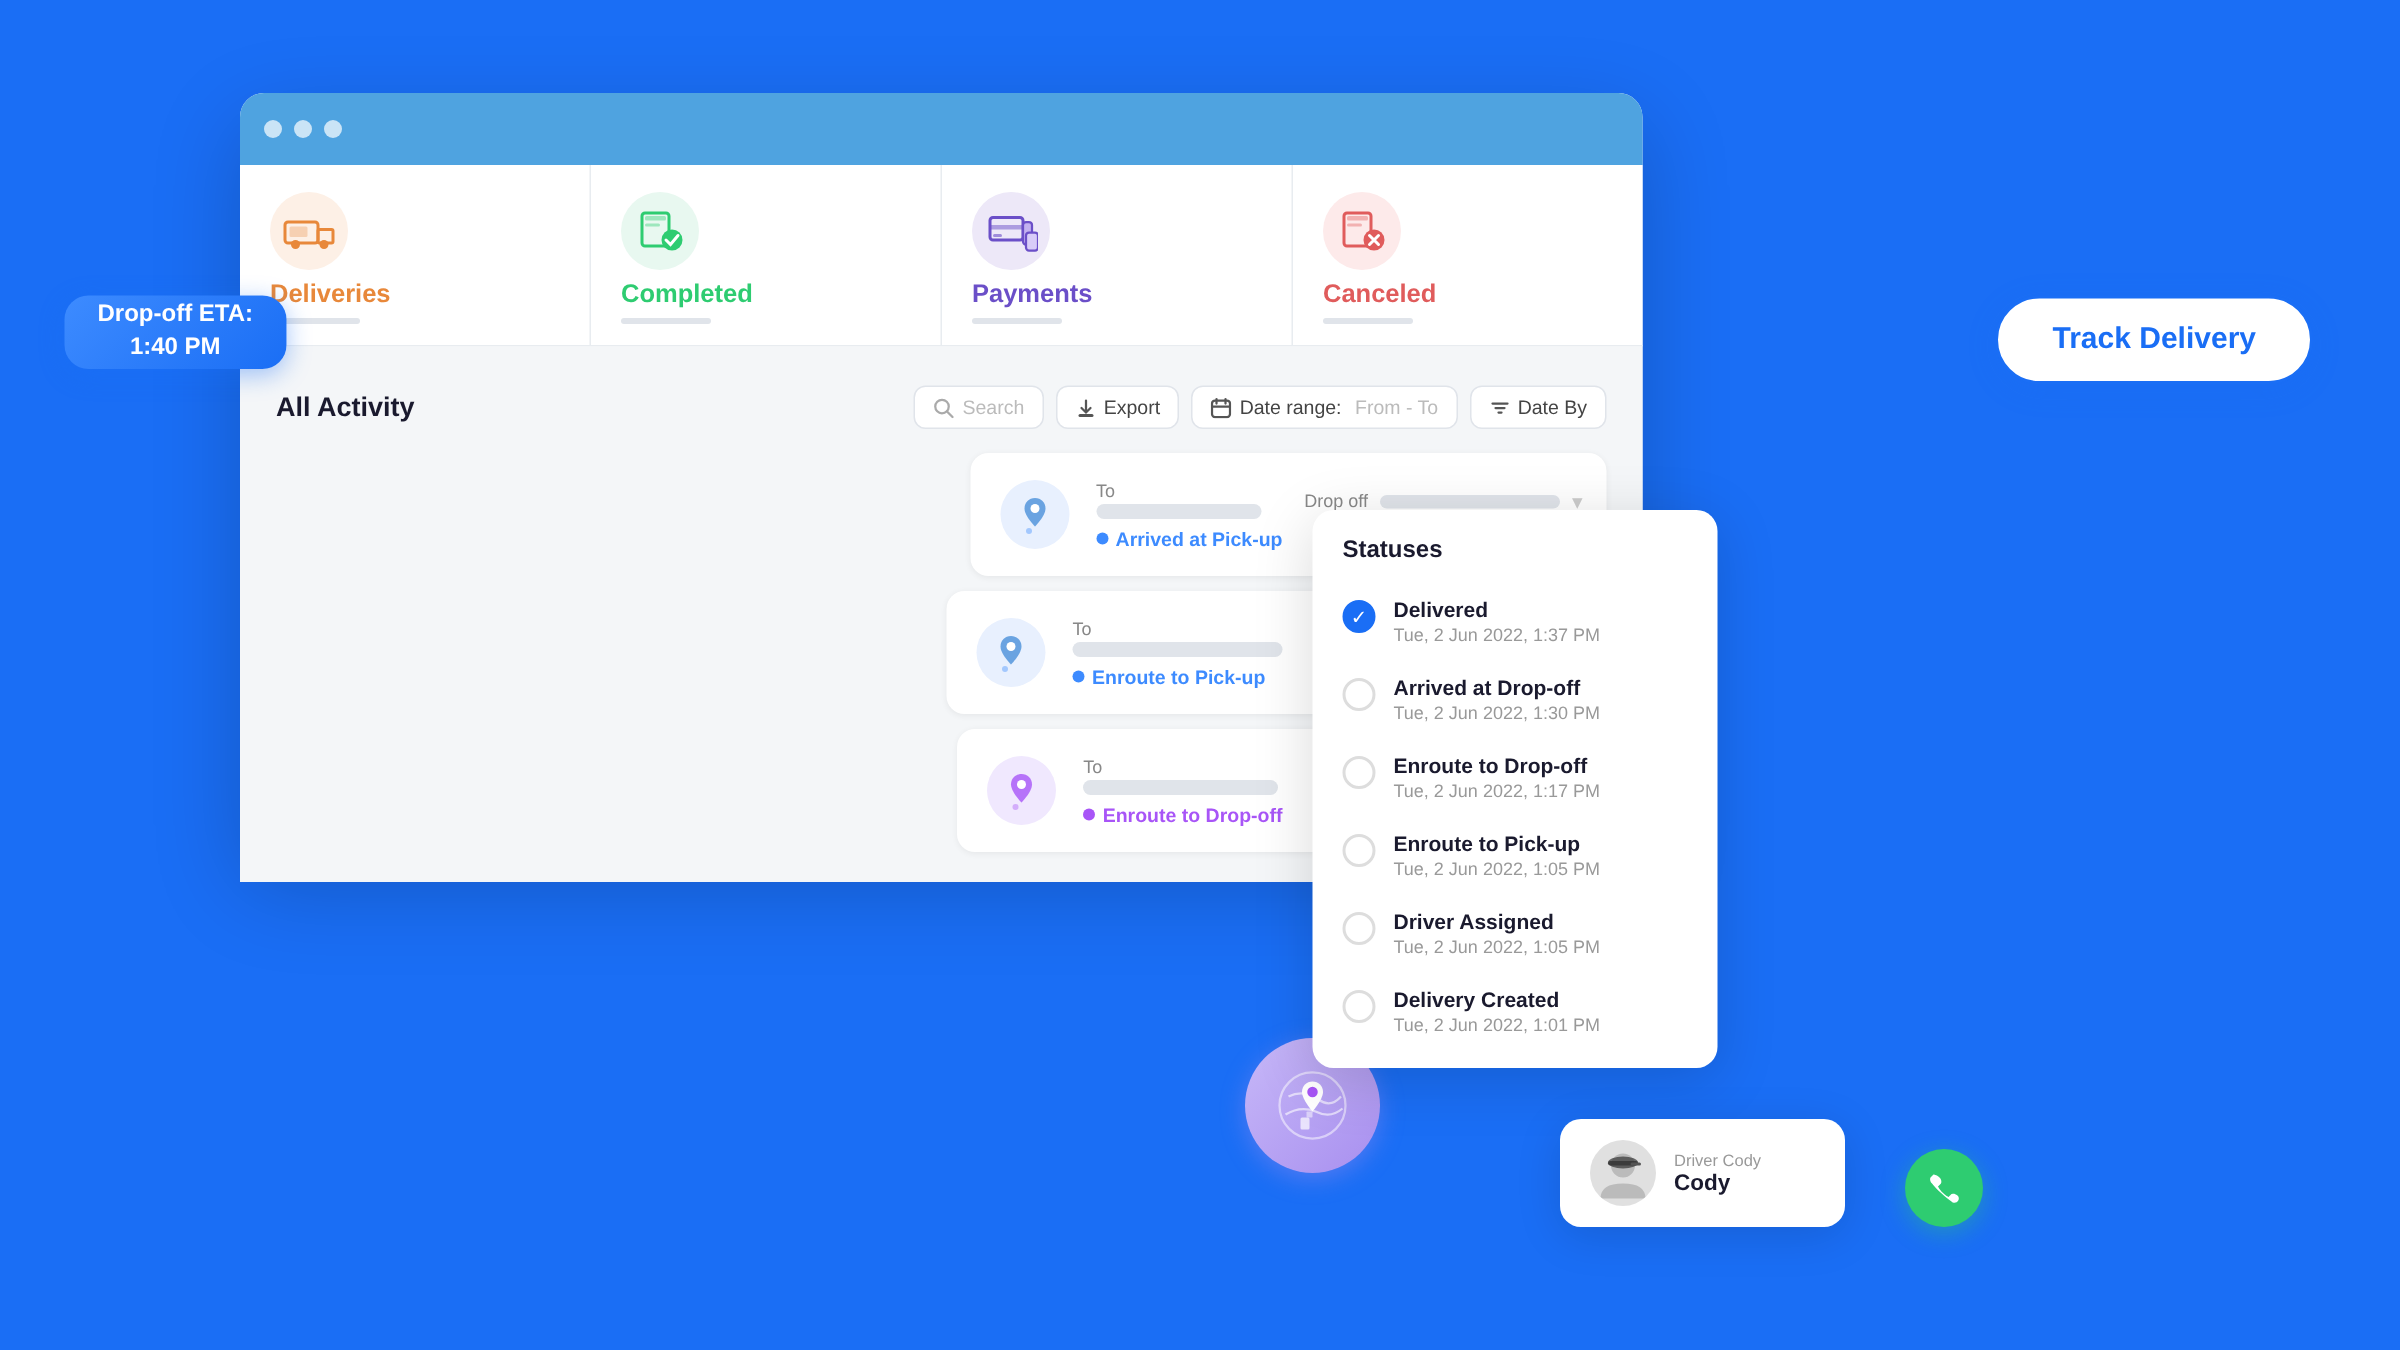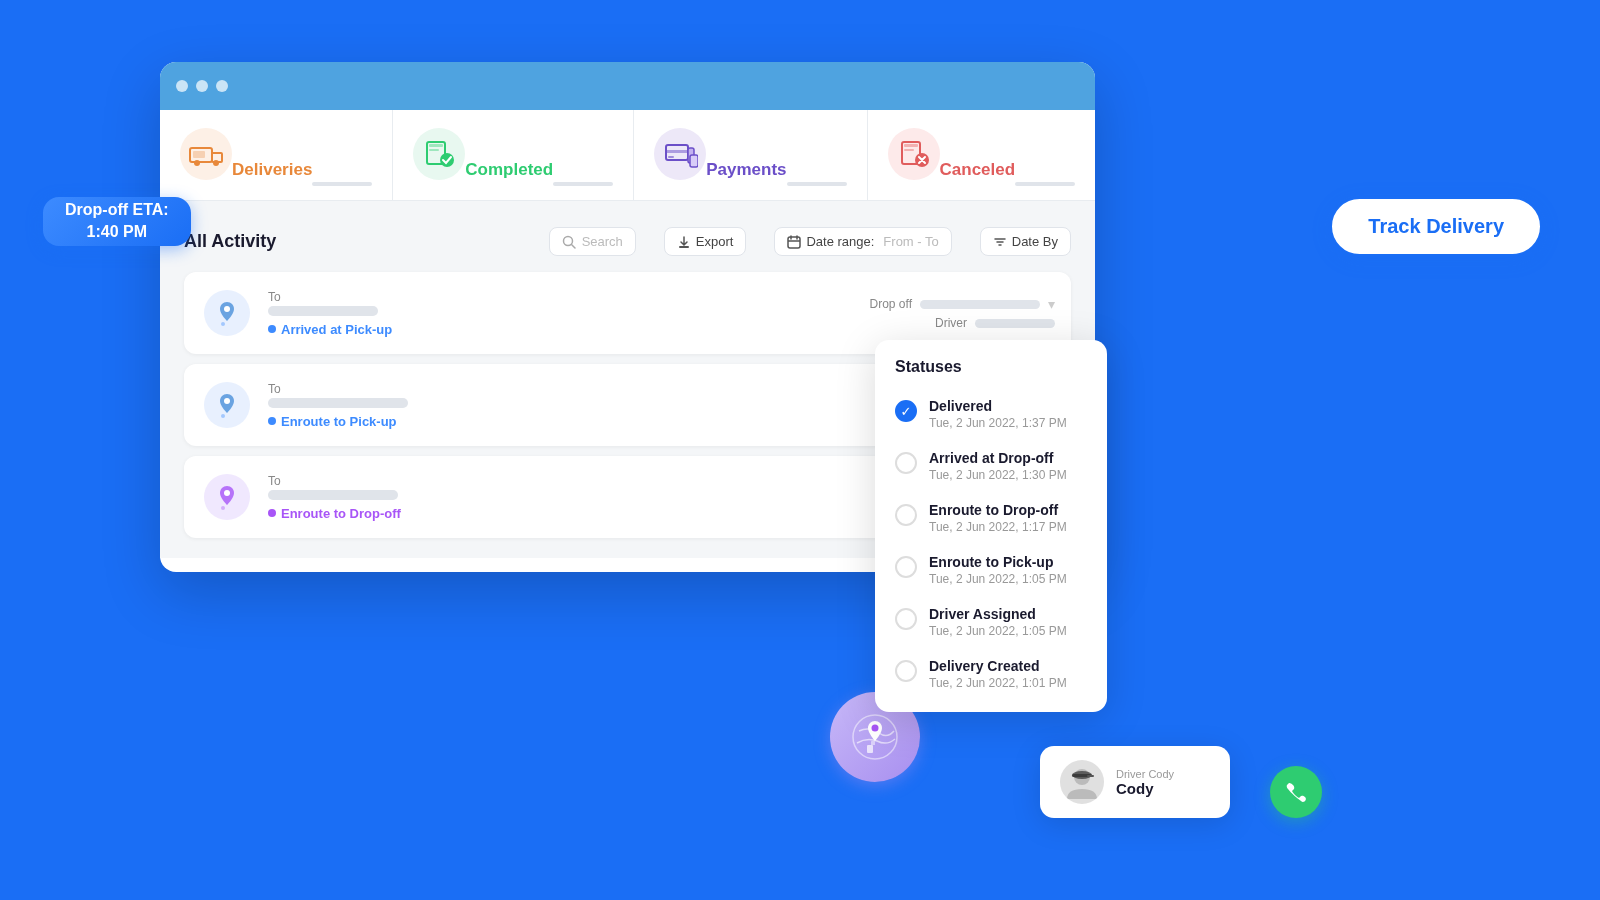--- a/index.html
+++ b/index.html
@@ -44,22 +44,22 @@
     
     .nav-tabs {
       display: flex;
       border-bottom: 1px solid #e8ecf0;
       background: #fff;
       padding: 0;
     }
     .nav-tab {
       flex: 1;
       display: flex;
-      flex-direction: row;
-      align-items: flex-end;
+      flex-direction: column;
+      align-items: flex-start;
       padding: 18px 20px 14px;
       border-right: 1px solid #e8ecf0;
       cursor: pointer;
       position: relative;
     }
     .nav-tab:last-child { border-right: none; }
     .nav-tab .tab-icon-wrap {
       width: 52px; height: 52px;
       border-radius: 50%;
       display: flex; align-items: center; justify-content: center;
@@ -87,21 +87,21 @@
 
     
     .activity-section {
       padding: 20px 24px 0;
       background: #f4f6f8;
       height: calc(100% - 48px - 105px);
     }
     .activity-header {
       display: flex;
       align-items: center;
-      gap: 28px;
+      gap: 8px;
       margin-bottom: 16px;
       background: #f4f6f8;
       padding-top: 6px;
     }
     .activity-title {
       font-size: 18px;
       font-weight: 700;
       color: #1a1a2e;
       margin-right: auto;
     }
@@ -127,20 +127,21 @@
       font-size: 13px;
       color: #444;
       cursor: pointer;
     }
 
     
     .delivery-list {
       display: flex;
       flex-direction: column;
       gap: 0;
+      align-items: flex-end;
     }
     .delivery-row {
       display: flex;
       align-items: center;
       background: #fff;
       border-radius: 12px;
       padding: 14px 16px;
       margin-bottom: 10px;
       box-shadow: 0 1px 4px rgba(0,0,0,0.06);
       position: relative;
@@ -228,21 +229,21 @@
       box-shadow: 0 4px 20px rgba(26,110,245,0.15);
       z-index: 20;
       white-space: nowrap;
     }
 
     
     .statuses-panel {
       position: absolute;
       top: 340px;
       left: 875px;
-      width: 232px;
+      width: 270px;
       background: #fff;
       border-radius: 14px;
       box-shadow: 0 8px 40px rgba(0,0,0,0.15);
       padding: 18px 0 12px;
       z-index: 30;
     }
     .statuses-title {
       font-size: 16px;
       font-weight: 700;
       color: #1a1a2e;

